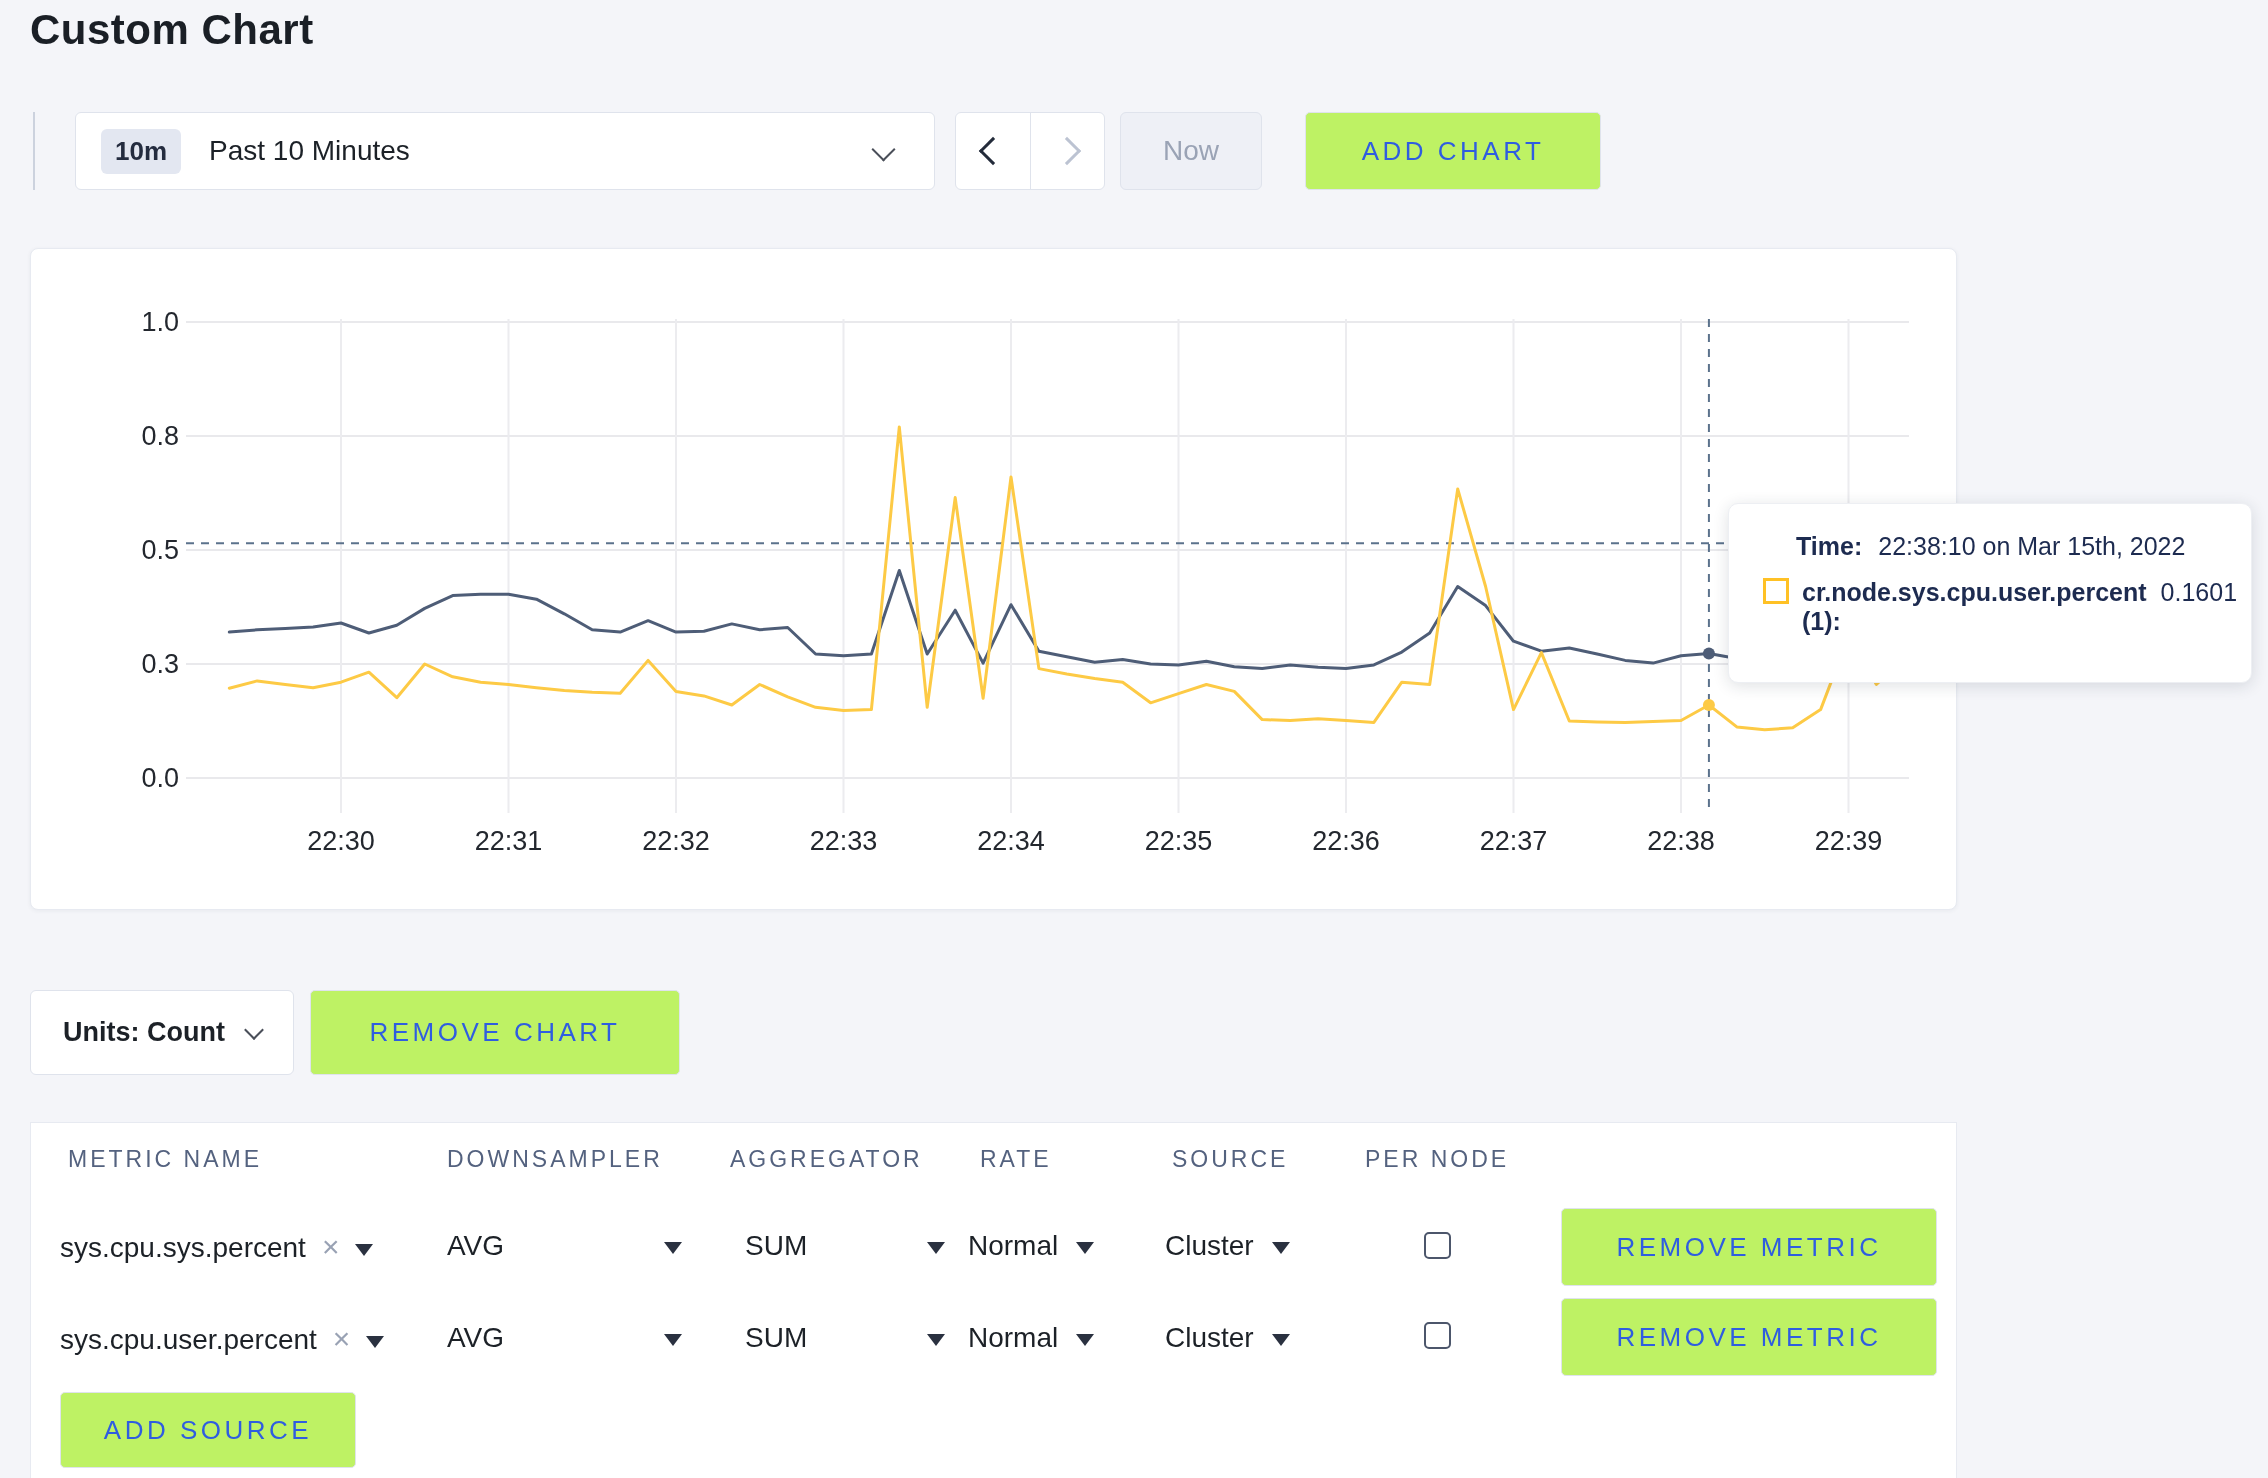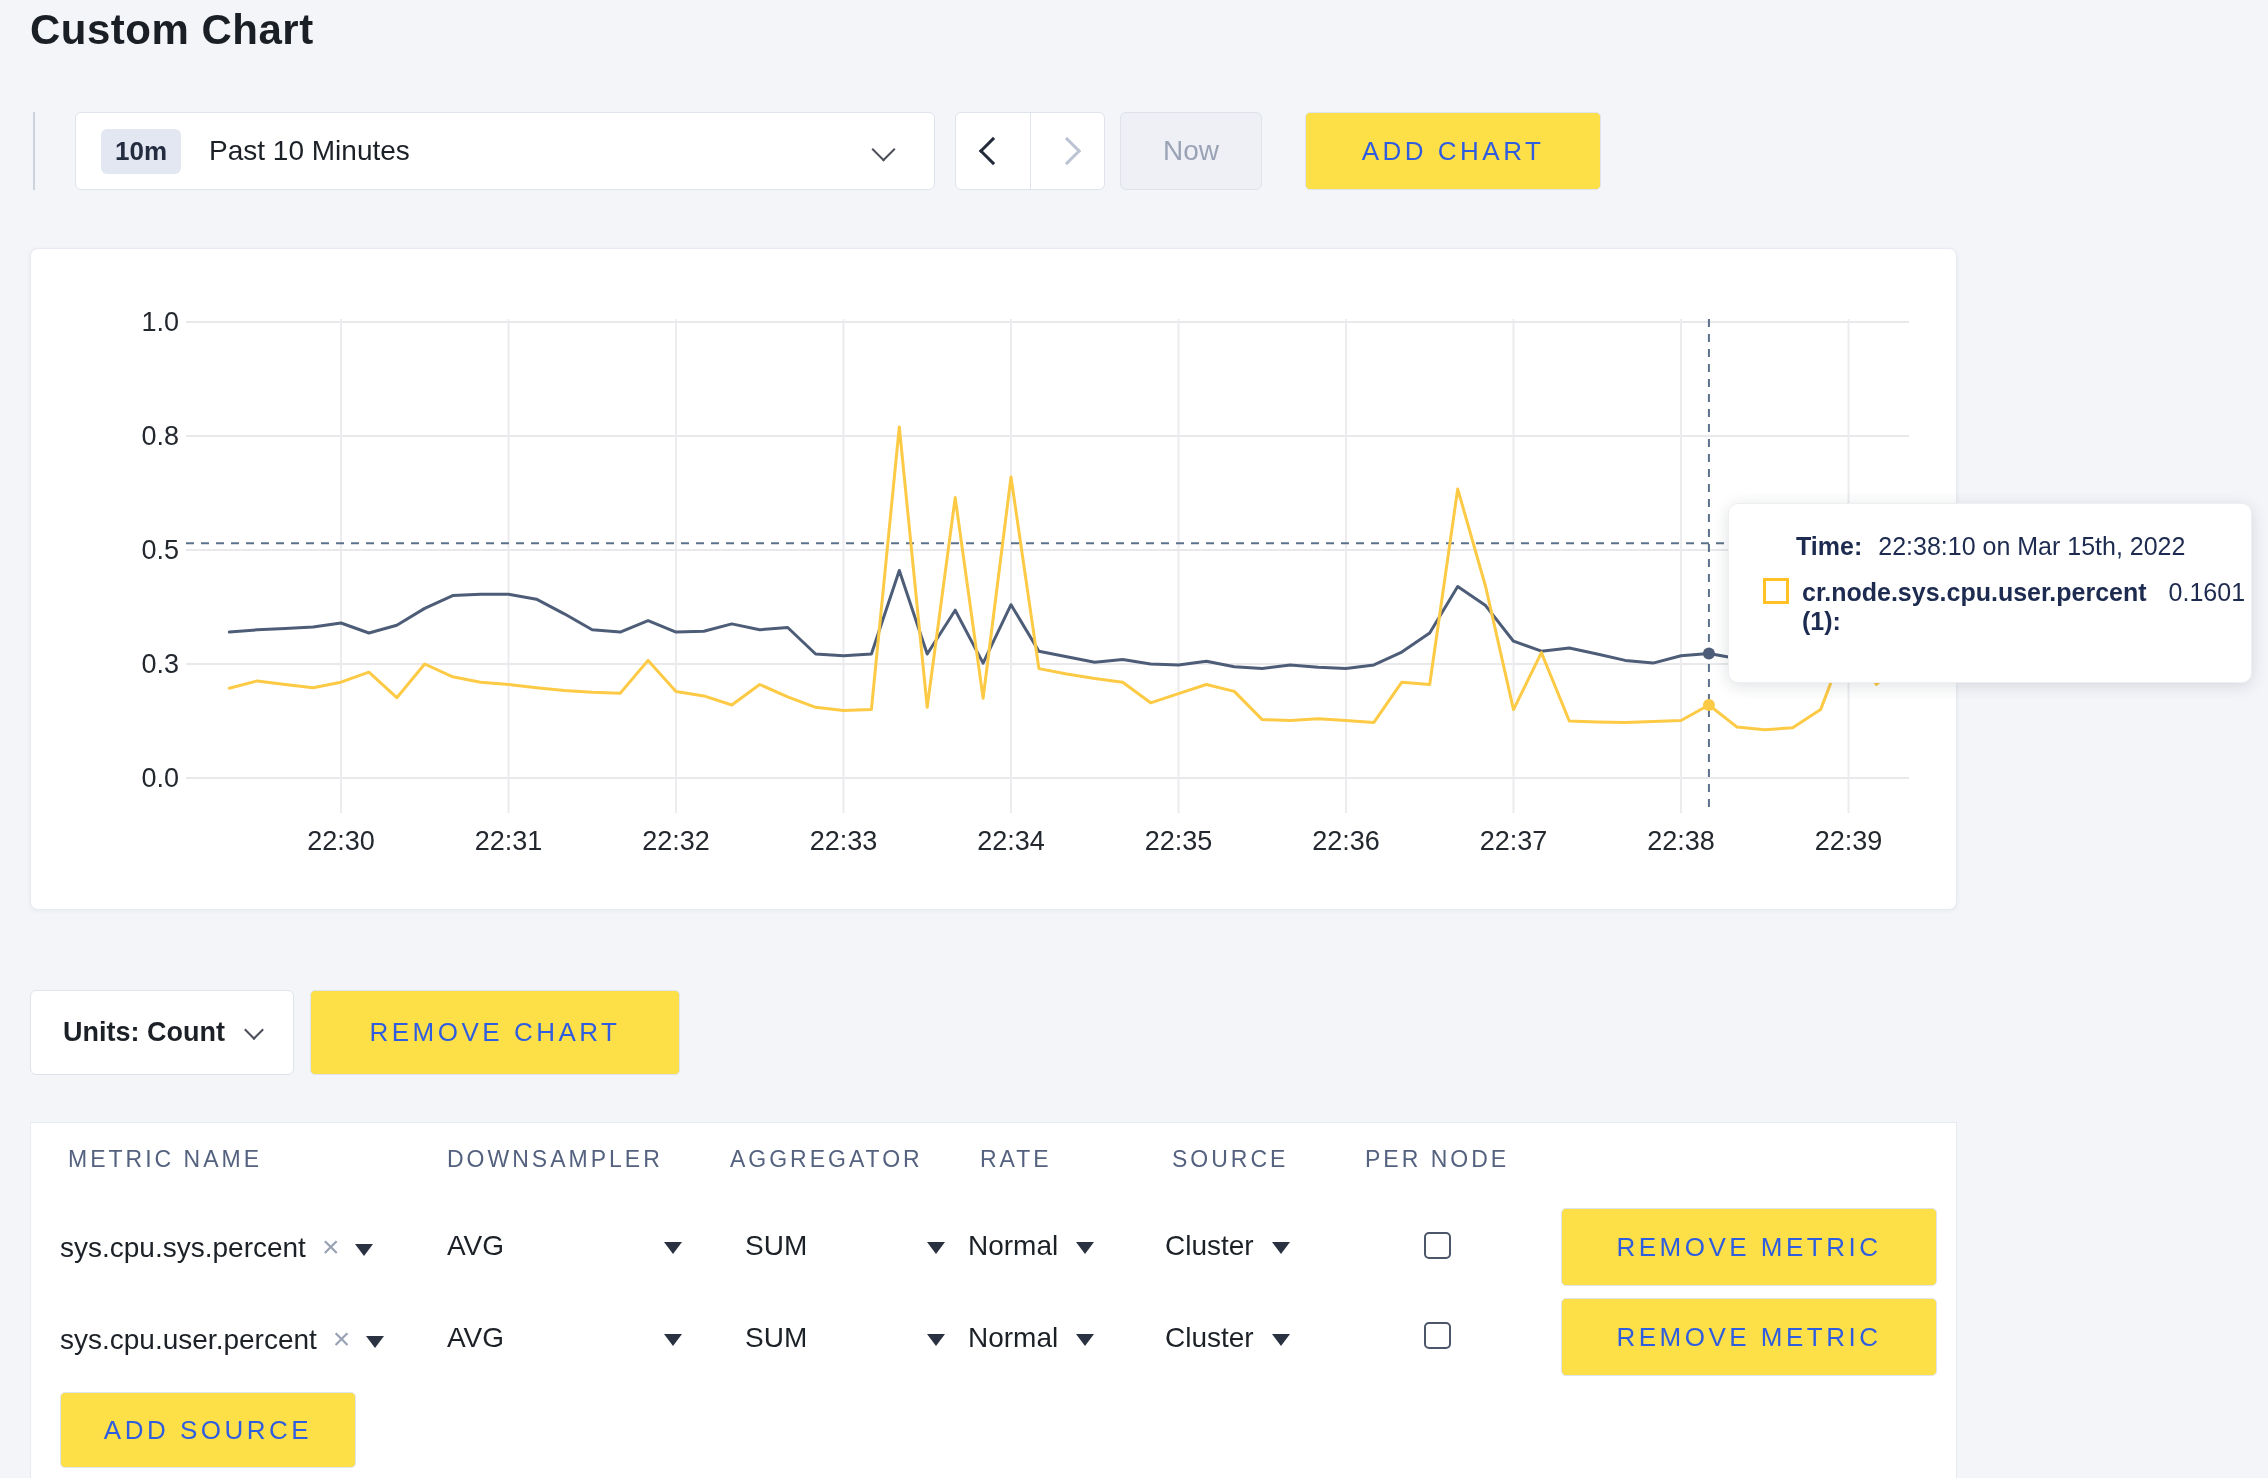--- a/index.html
+++ b/index.html
@@ -18,21 +18,21 @@
   .range-badge{margin-left:25px;background:#e3e7f1;border-radius:6px;padding:7px 14px;font-size:26px;font-weight:700;color:#242c3f;}
   .range-label{margin-left:28px;font-size:28px;color:#1c2127;}
   .chev-down{width:15px;height:15px;border-right:2.5px solid #4a4f59;border-bottom:2.5px solid #4a4f59;transform:rotate(45deg);display:inline-block;}
   .time-select .chev-down{position:absolute;right:42px;top:28px;}
   .pager{left:955px;top:112px;width:150px;height:78px;background:#fff;border:1.5px solid #dfe3ec;border-radius:6px;display:flex;box-sizing:border-box;}
   .pager-btn{flex:1;display:flex;align-items:center;justify-content:center;cursor:pointer;}
   .pager-btn:first-child{border-right:1.5px solid #dfe3ec;}
   .chev-left{width:17px;height:17px;border-left:3.5px solid #232b3a;border-bottom:3.5px solid #232b3a;transform:rotate(45deg);}
   .chev-right{width:17px;height:17px;border-right:3.5px solid #bcc3d2;border-bottom:3.5px solid #bcc3d2;transform:rotate(-45deg);}
   .now-btn{left:1120px;top:112px;width:142px;height:78px;background:#eef0f6;border:1.5px solid #dfe3ec;border-radius:6px;display:flex;align-items:center;justify-content:center;font-size:28px;color:#9aa3b5;box-sizing:border-box;}
-  .blue-btn{background:#fde047;border:1.5px solid #dfe3ec;border-radius:5px;color:#2f5de0;font-size:26px;font-weight:500;letter-spacing:3.5px;display:flex;align-items:center;justify-content:center;cursor:pointer;box-sizing:border-box;}
+  .blue-btn{background:#bef264;border:1.5px solid #dfe3ec;border-radius:5px;color:#2f5de0;font-size:26px;font-weight:500;letter-spacing:3.5px;display:flex;align-items:center;justify-content:center;cursor:pointer;box-sizing:border-box;}
   .add-chart{left:1305px;top:112px;width:296px;height:78px;}
   
   .chart-card{left:30px;top:248px;width:1925px;height:660px;background:#fff;border:1px solid #e7eaf1;border-radius:8px;box-shadow:0 1px 4px rgba(40,50,70,.06);}
   svg text{font-family:"Liberation Sans", sans-serif;}
   .tick-label{fill:#23272e;font-size:27px;}
   
   .tooltip{left:1728px;top:503px;width:524px;height:180px;background:#fff;border:1px solid #edeff3;border-radius:10px;box-shadow:0 3px 16px rgba(30,40,60,.14);box-sizing:border-box;padding:28px 34px;font-size:25px;color:#1d2b50;}
   .tt-row{display:flex;margin-bottom:17px;}
   .tt-row:last-child{margin-bottom:0;}
   .tt-label{font-weight:700;margin-right:16px;}
@@ -121,21 +121,21 @@
     </svg>
 </div>
 
 <div class="abs tooltip">
   <div class="tt-row">
     <span class="tt-label tt-indent">Time:</span>
     <span>22:38:10 on Mar 15th, 2022</span>
   </div>
   <div class="tt-row">
     <span class="swatch" style="border-color: rgb(255, 193, 37);"></span>
-    <span class="tt-label" style="margin-right:8px">cr.node.sys.cpu.user.percent (1):</span>
+    <span class="tt-label" style="margin-right:0">cr.node.sys.cpu.user.percent (1):</span>
     <span class="tt-val">0.1601</span>
   </div>
 </div>
 
 <div class="abs units-btn">
   <span>Units: Count</span>
   <span class="chev-down"></span>
 </div>
 <div class="abs blue-btn remove-chart">REMOVE CHART</div>
 

